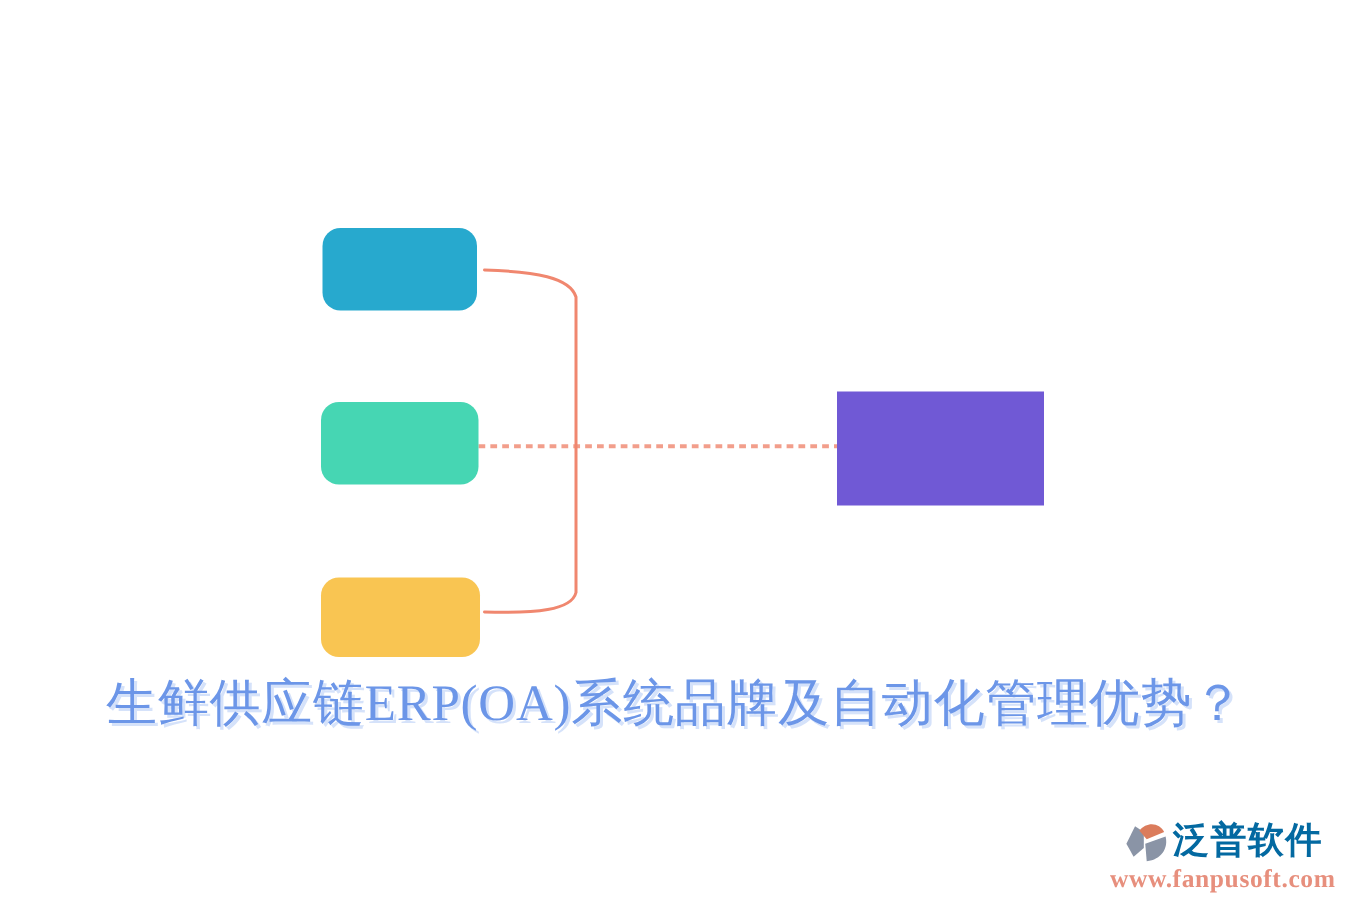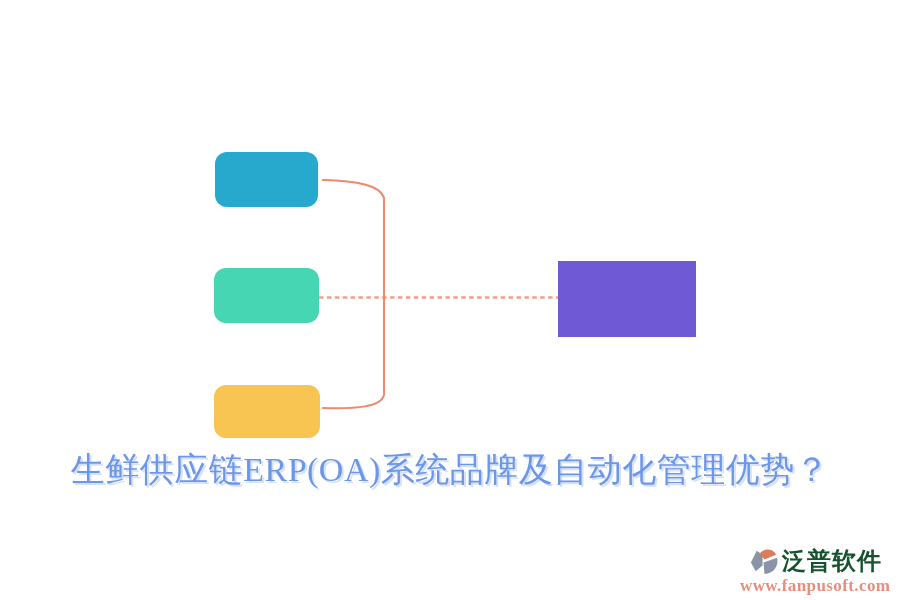--- a/index.html
+++ b/index.html
@@ -18,21 +18,21 @@
     line-height: 40px;
     color: #6C96E8;
     white-space: nowrap;
     text-shadow: 2px 2px 0 rgba(172, 198, 246, 0.5);
     letter-spacing: 0.5px;
   }
   .watermark { position: absolute; right: 10px; top: 546px; width: 150px; }
   .brand-row { display: flex; align-items: center; justify-content: center; gap: 3px; }
   .brand-name {
     font-size: 24px; font-weight: 700;
-    color: #14532d; letter-spacing: 1px; line-height: 31px;
+    color: #0369a1; letter-spacing: 1px; line-height: 31px;
   }
   .brand-url {
     text-align: center; font-size: 17px; font-weight: 700;
     color: #E78F7D; margin-top: -1px; letter-spacing: 0.4px;
   }
 </style>
 </head>
 <body>
 
 <div class="stage">

